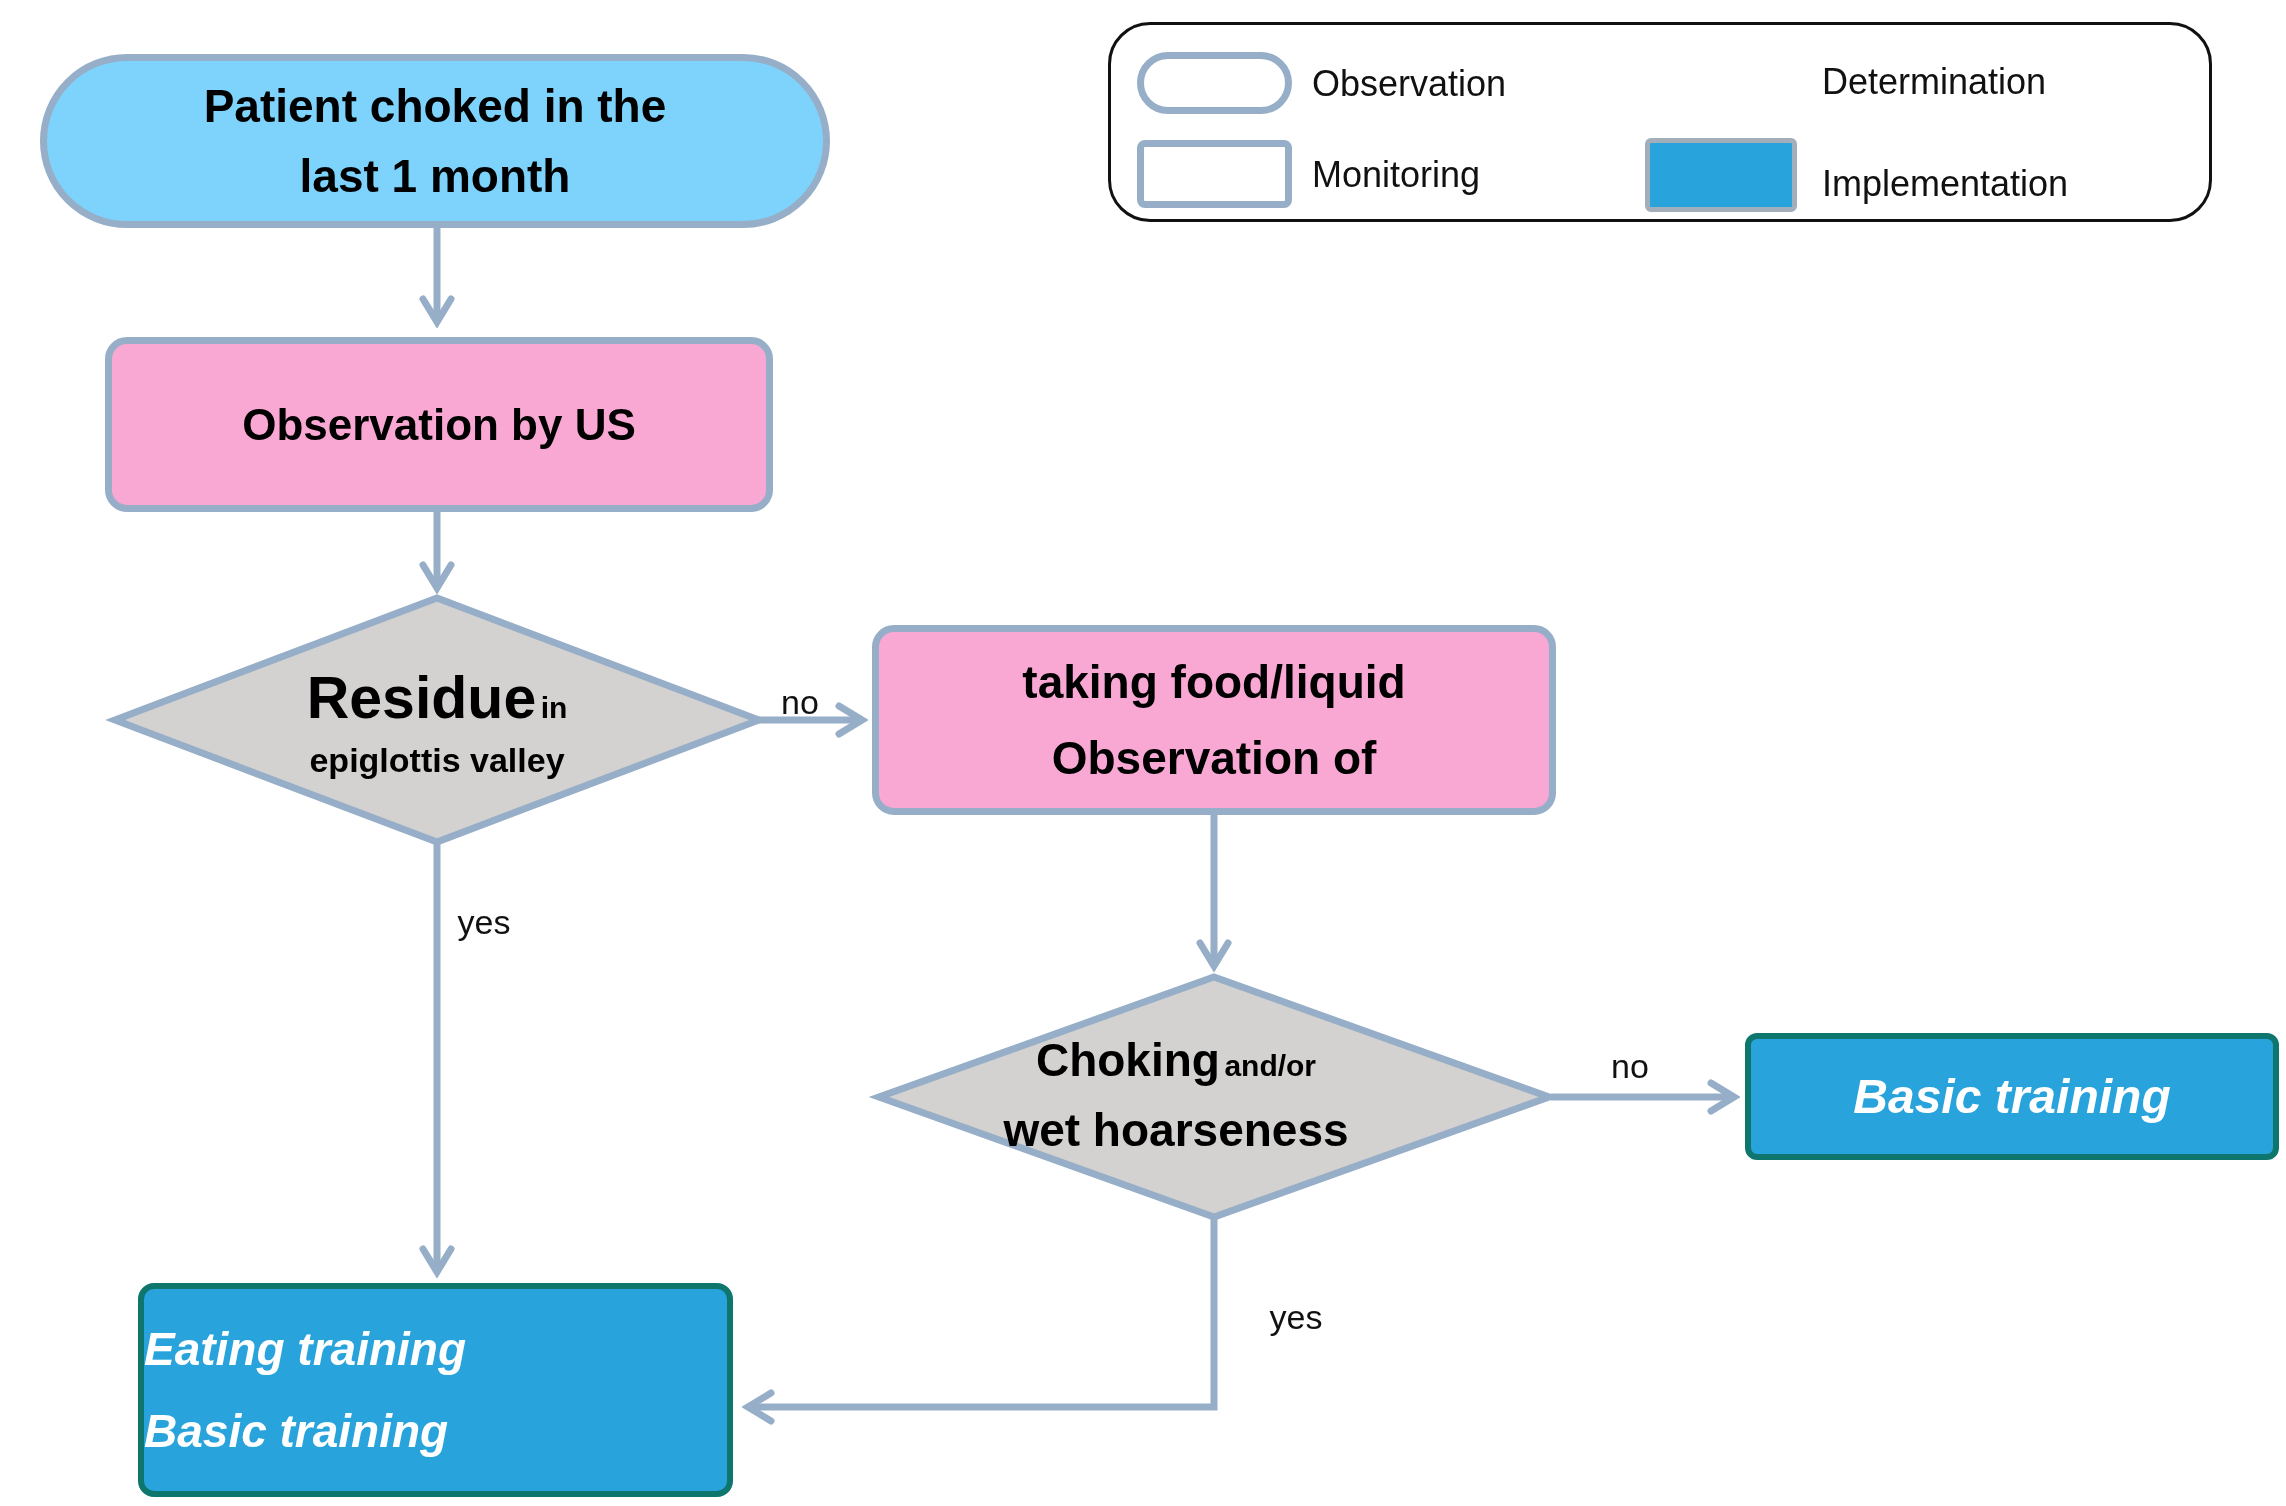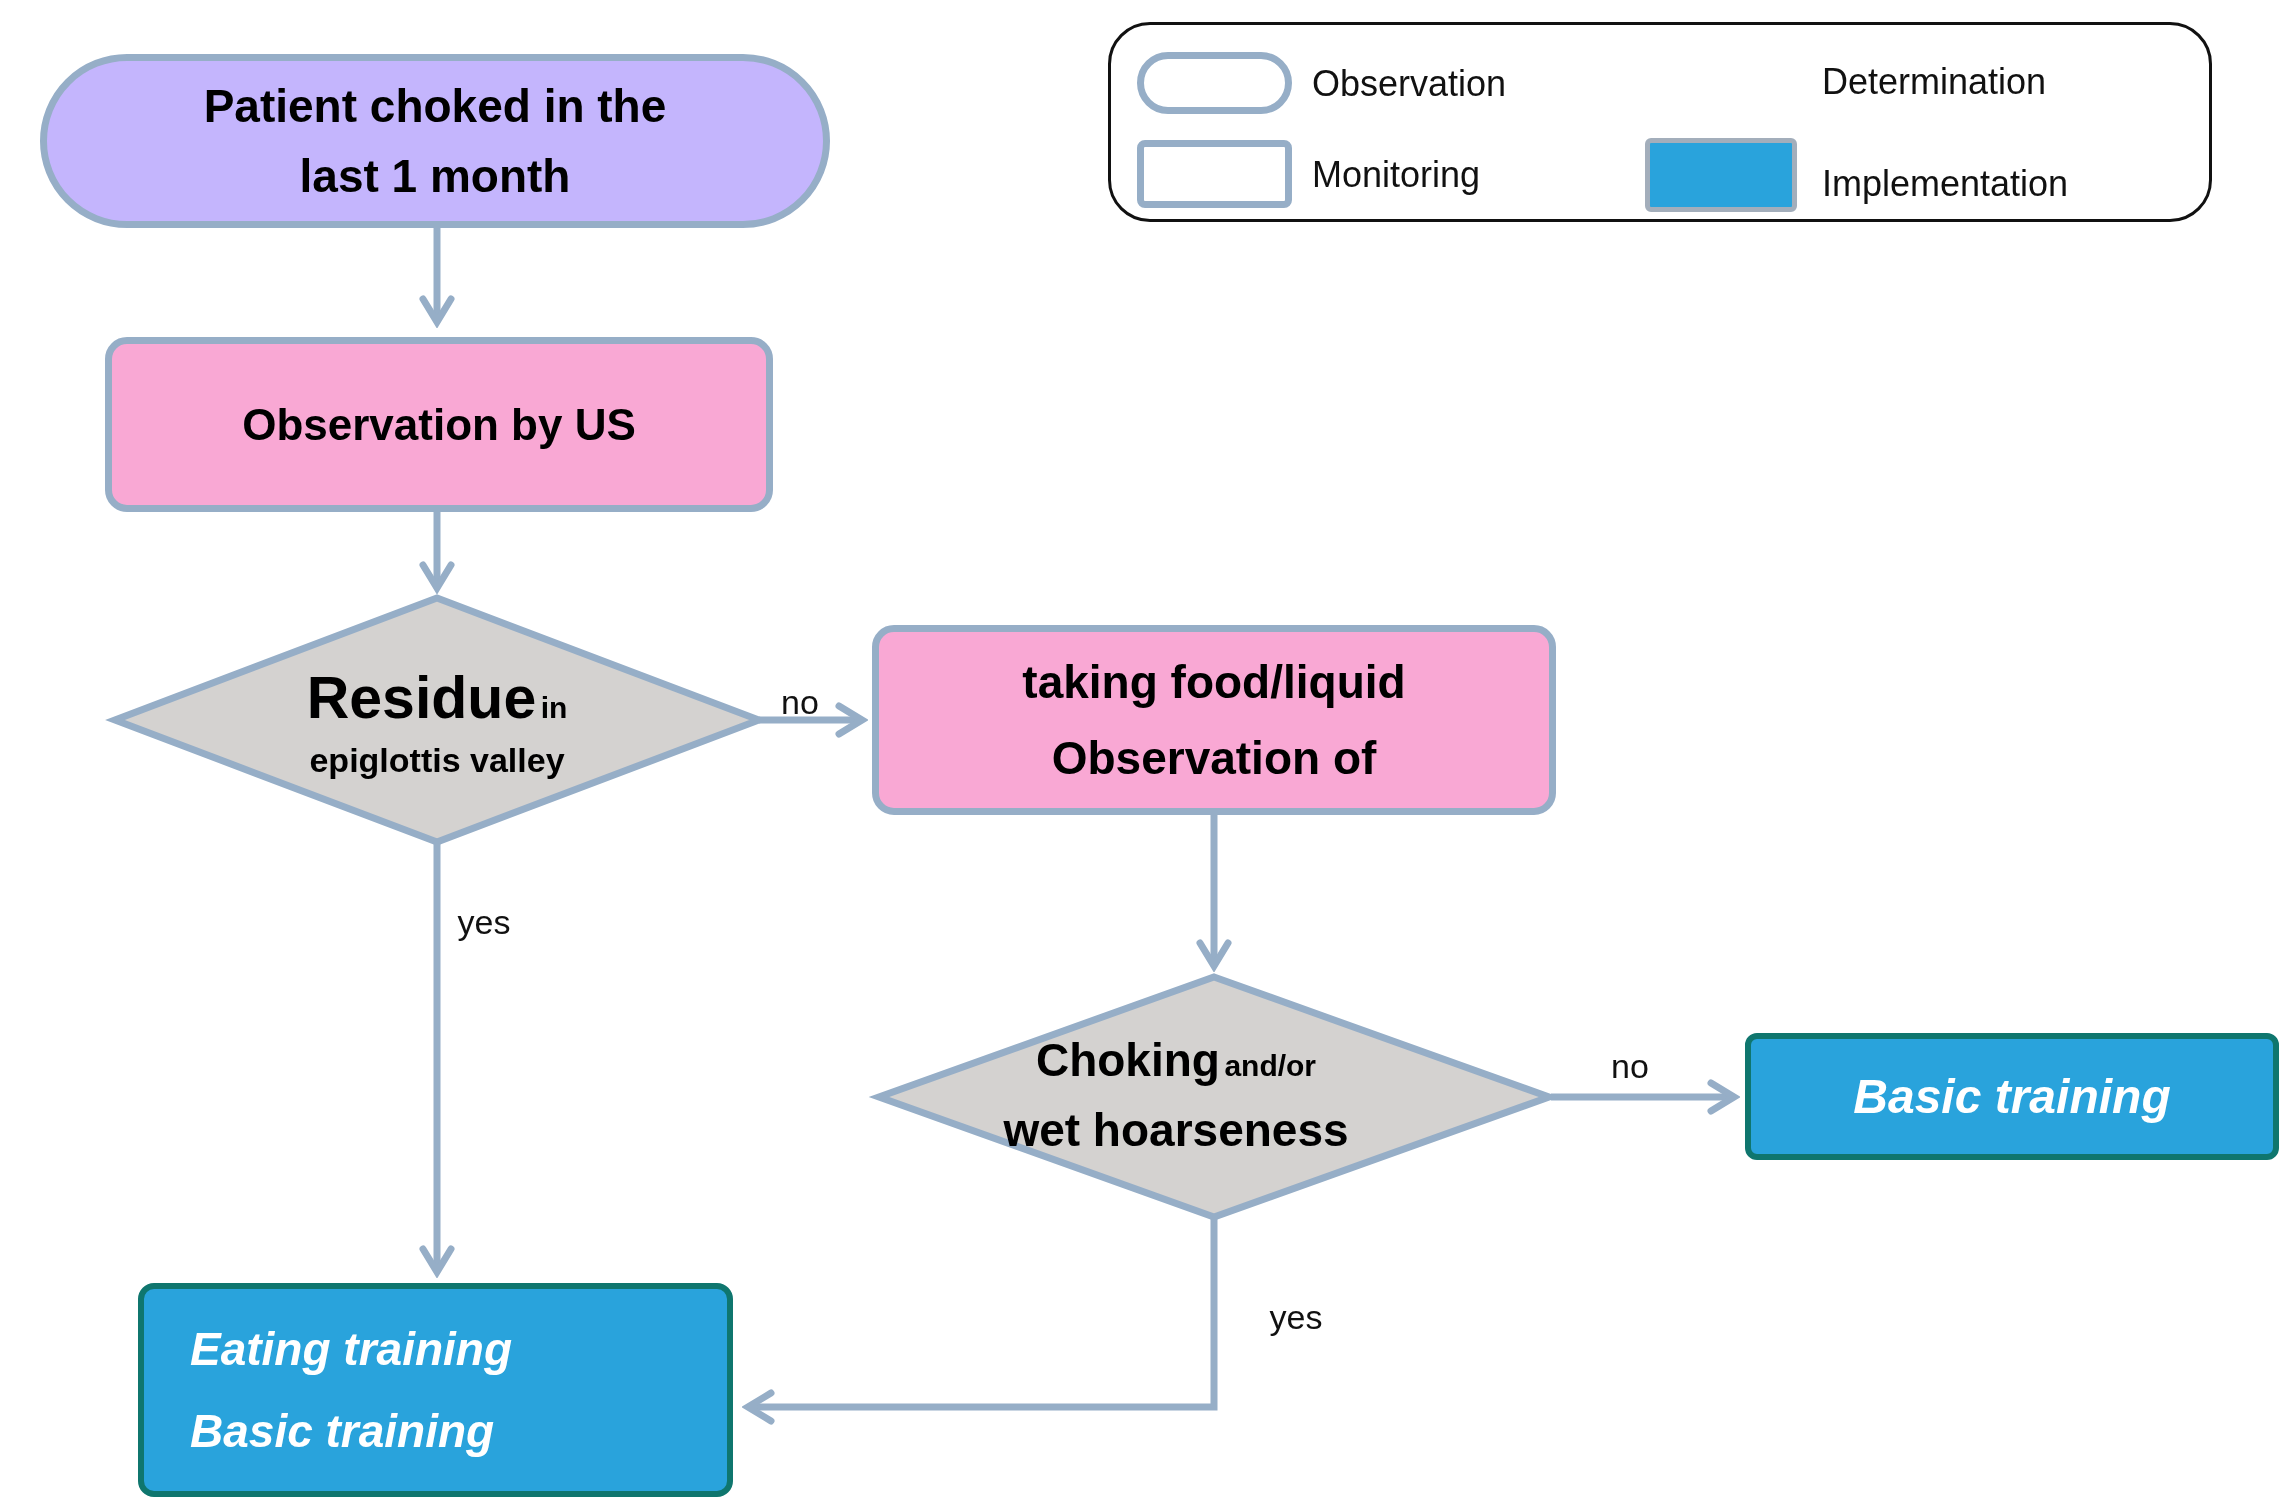--- a/index.html
+++ b/index.html
@@ -31,21 +31,21 @@
     text-align: center;
     color: #000000;
     font-weight: bold;
   }
   
   .stadium {
     left: 40px; top: 54px;
     width: 790px; height: 174px;
     border: 7px solid #96aec7;
     border-radius: 88px;
-    background: #c4b5fd;
+    background: #7dd3fc;
     font-size: 46px;
     line-height: 70px;
   }
   
   .monitor-box {
     border: 7px solid #96aec7;
     border-radius: 22px;
     background: #f9a8d4;
   }
   .obs-us {
@@ -73,21 +73,20 @@
     font-size: 48px;
   }
   .eating-box {
     left: 138px; top: 1283px;
     width: 595px; height: 214px;
     border-radius: 16px;
     font-size: 46px;
     line-height: 82px;
     align-items: flex-start;
     text-align: left;
-    padding-left: 46px;
   }
   
   .diamond-text {
     position: absolute;
     display: flex;
     flex-direction: column;
     align-items: center;
     justify-content: center;
     text-align: center;
     font-weight: bold;

